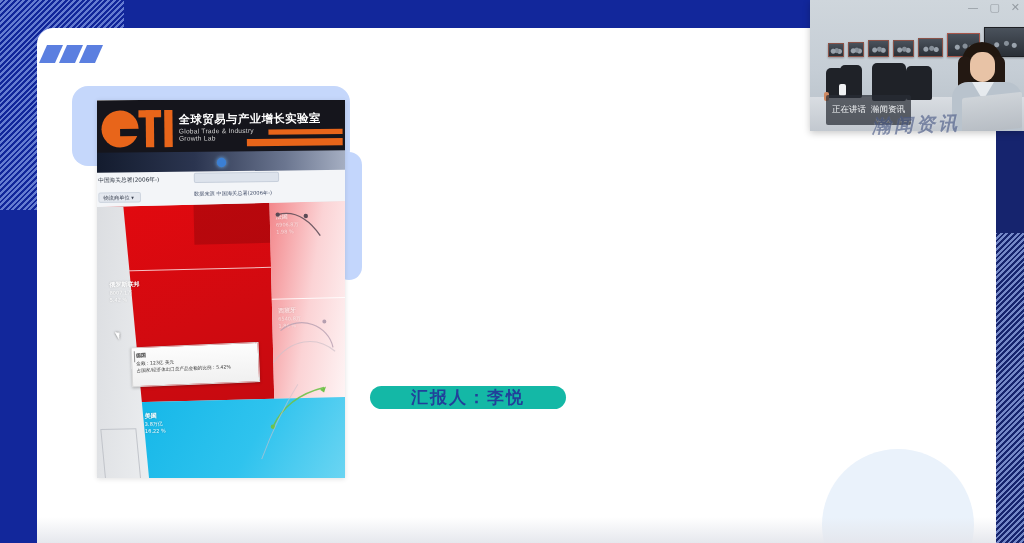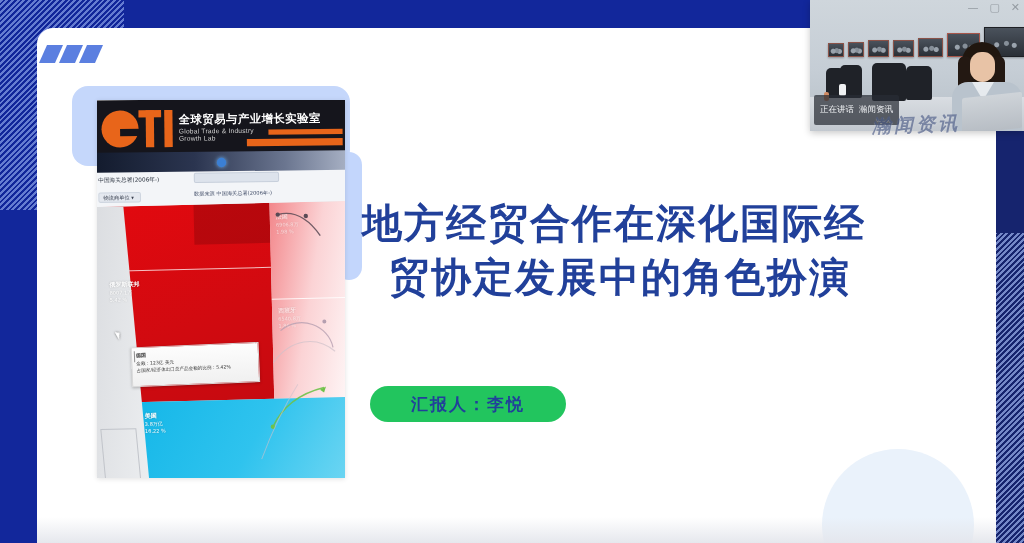--- a/index.html
+++ b/index.html
@@ -353,22 +353,22 @@
     line-height: 1.35;
     white-space: nowrap;
   }
   .title-line.l2 { padding-left: 27px; }
 
   
   .presenter {
     position: absolute;
     left: 370px; top: 386px;
     min-width: 196px;
-    height: 36px;
-    background: #22c55e;
+    height: 23px;
+    background: #14b8a6;
     border-radius: 18px;
     display: flex;
     align-items: center;
     justify-content: center;
     padding: 0 22px;
   }
   .presenter span {
     font-family: "DejaVu Sans", sans-serif;
     font-size: 17px;
     font-weight: bold;
@@ -481,21 +481,21 @@
   }
   .laptop {
     position: absolute; right: 2px; bottom: 0;
     width: 60px; height: 36px;
     background: linear-gradient(to bottom, #cfd4d9 0%, #b7bdc4 100%);
     transform: skewY(-6deg);
     border-radius: 2px;
   }
 
   .cam-speak {
-    position: absolute; left: 4px; bottom: 6px;
+    position: absolute; left: 16px; bottom: 6px;
     background: rgba(40,44,52,0.72);
     padding: 9px 6px;
     border-radius: 2px;
     display: flex; align-items: flex-start; gap: 5px;
   }
   .cam-speak span {
     color: #f2f4f6;
     font-size: 8.5px;
     font-family: "DejaVu Sans", sans-serif;
     white-space: nowrap;
@@ -636,24 +636,20 @@
         <div class="tm-tip">
           <div class="line b">德国</div>
           <div class="line">金额：123亿 美元</div>
           <div class="line">占国家/经济体出口总产品金额的比例：5.42%</div>
         </div>
       </div>
 
     </div>
   </div>
 
-  <div class="title-block">
-    <div class="title-line l1">地方经贸合作在深化国际经</div>
-    <div class="title-line l2">贸协定发展中的角色扮演</div>
-  </div>
 
   <div class="presenter">
     <span>汇报人：李悦</span>
   </div>
 
   <div class="webcam">
     <div class="cam-wall"></div>
 
     <div class="frames">
       <div class="frm f1">

